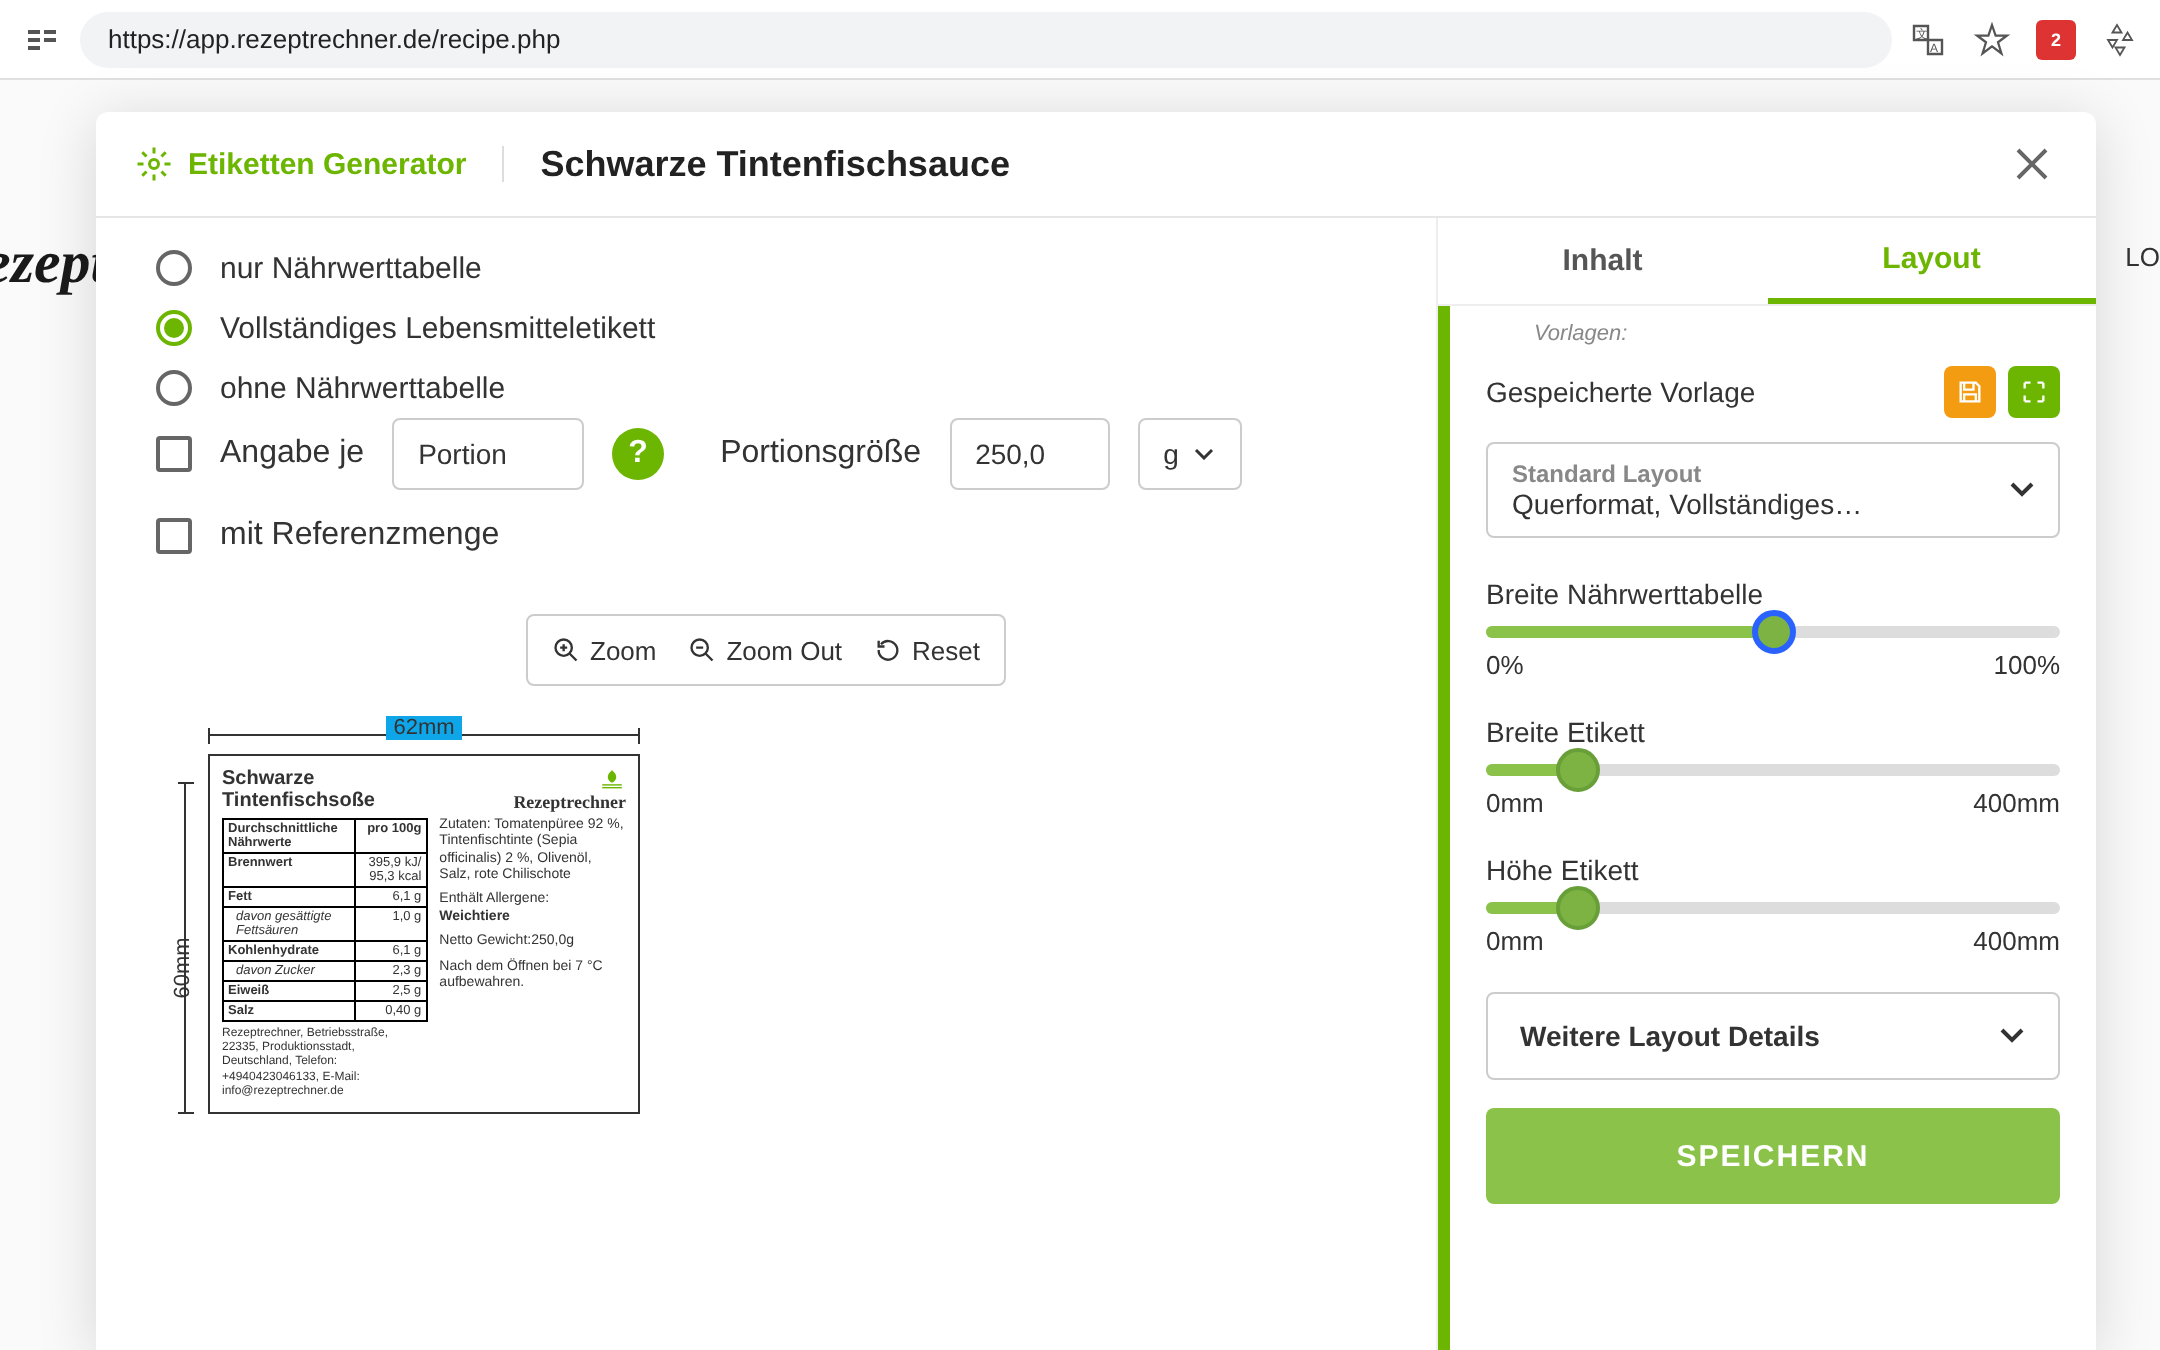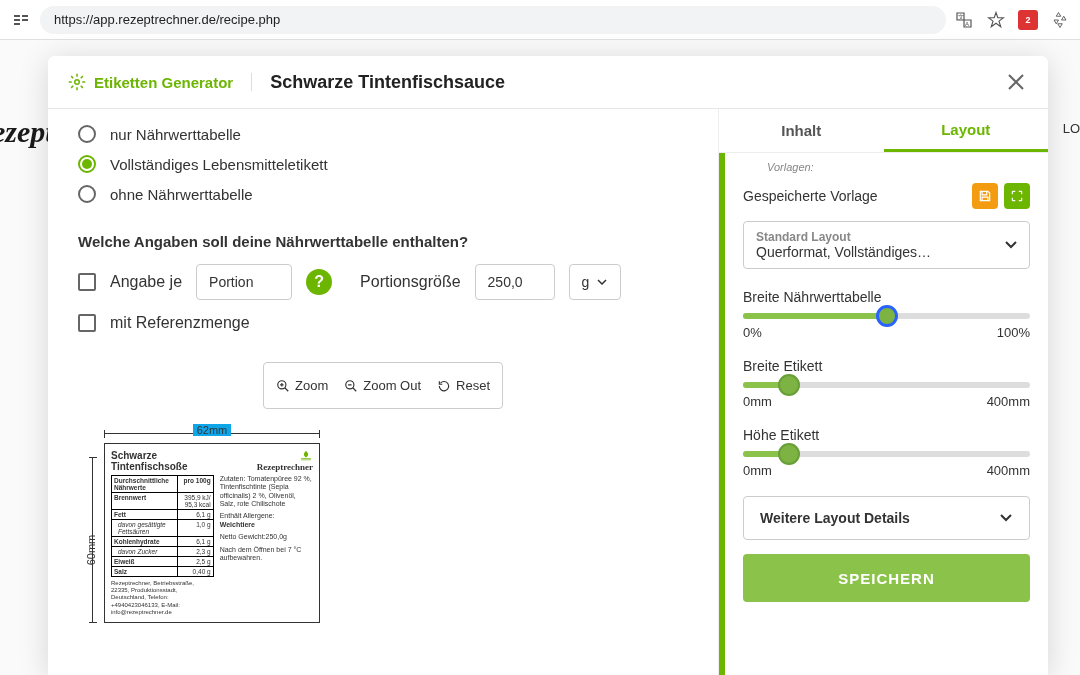--- a/index.html
+++ b/index.html
@@ -25,21 +25,21 @@
   .radio-outer { width: 18px; height: 18px; border: 2px solid #666; border-radius: 50%; display: flex; align-items: center; justify-content: center; }
   .radio-outer.sel { border-color: #6cb500; }
   .radio-inner { width: 10px; height: 10px; border-radius: 50%; }
   .radio-outer.sel .radio-inner { background: #6cb500; }
   .section-q { font-weight: 700; font-size: 15px; margin-top: 24px; margin-bottom: 14px; }
   .controls-row { display: flex; align-items: center; gap: 14px; }
   .checkbox { width: 18px; height: 18px; border: 2px solid #666; border-radius: 2px; }
   .select-box { height: 36px; border: 1px solid #ccc; border-radius: 4px; display: flex; align-items: center; padding: 0 12px; font-size: 14px; background: #fff; }
   .help-circle { width: 26px; height: 26px; border-radius: 50%; background: #6cb500; color: #fff; display: flex; align-items: center; justify-content: center; font-weight: bold; font-size: 16px; }
   .zoom-bar { display: flex; align-items: center; justify-content: center; margin-top: 30px; }
-  .zoom-box { border: 1px solid #ccc; border-radius: 4px; height: 47px; display: flex; align-items: center; padding: 0 12px; gap: 16px; font-size: 13px; color: #333; }
+  .zoom-box { border: 1px solid #ccc; border-radius: 4px; height: 36px; display: flex; align-items: center; padding: 0 12px; gap: 16px; font-size: 13px; color: #333; }
   .zitem { display: flex; align-items: center; gap: 5px; }
   .preview-wrap { display: flex; margin-top: 8px; }
   .ruler-v { width: 26px; display: flex; align-items: center; justify-content: center; position: relative; }
   .rv-line { position: absolute; left: 14px; top: 40px; bottom: 0; border-left: 1px solid #333; }
   .rv-line::before, .rv-line::after { content:''; position:absolute; left:-4px; width:8px; border-top:1px solid #333; }
   .rv-line::before { top:0; } .rv-line::after { bottom:0; }
   .rv-text { transform: rotate(-90deg); font-size: 11px; color: #333; white-space: nowrap; position: relative; top: 30px; }
   .preview-col { flex: 1; display: flex; flex-direction: column; align-items: flex-start; }
   .ruler-h { height: 26px; width: 216px; margin-left: 0; position: relative; display: flex; align-items: center; justify-content: center; }
   .rh-line { position:absolute; top: 16px; left:0; right:0; border-top:1px solid #333; }
@@ -169,21 +169,20 @@
           </div>
         <span>Vollständiges Lebensmitteletikett</span>
       </div>
       <div class="radio-row">
         <div class="radio-outer">
             <div class="radio-inner"></div>
           </div>
         <span>ohne Nährwerttabelle</span>
       </div>
 
-      <div class="section-q">Welche Angaben soll deine Nährwerttabelle enthalten?</div>
 
       <div class="controls-row">
         <div class="checkbox"></div>
         <span>Angabe je</span>
         <div class="select-box" style="width:96px;">
             <span>Portion</span>
           </div>
         <div class="help-circle">?</div>
         <span style="margin-left:14px;">Portionsgröße</span>
         <div class="select-box" style="width:80px;justify-content:flex-start;">

